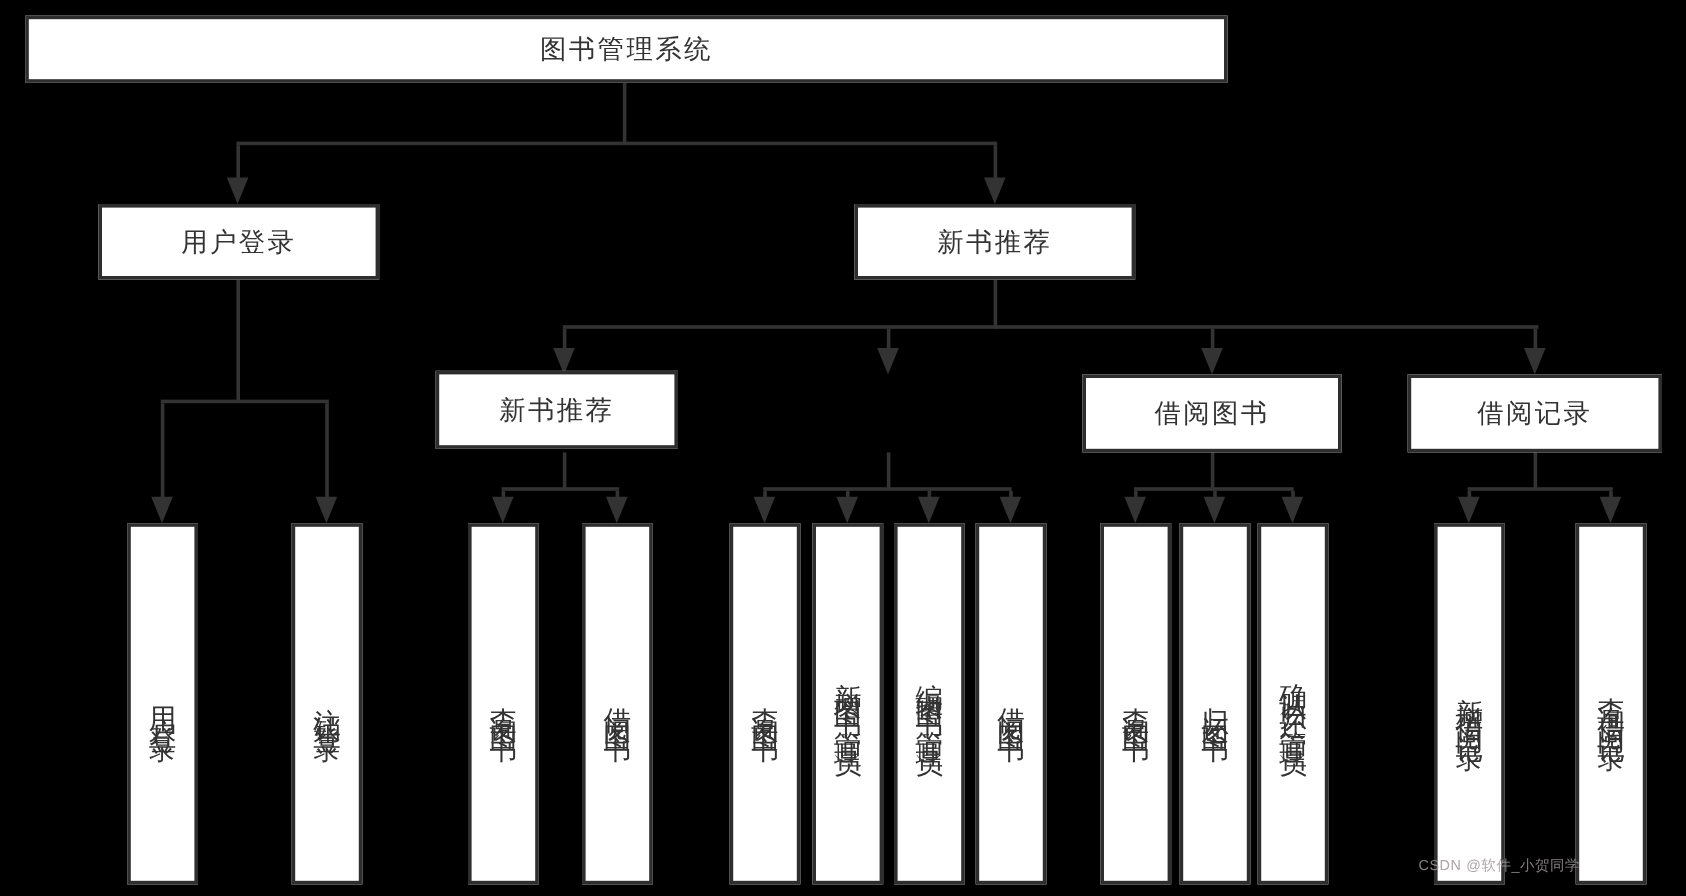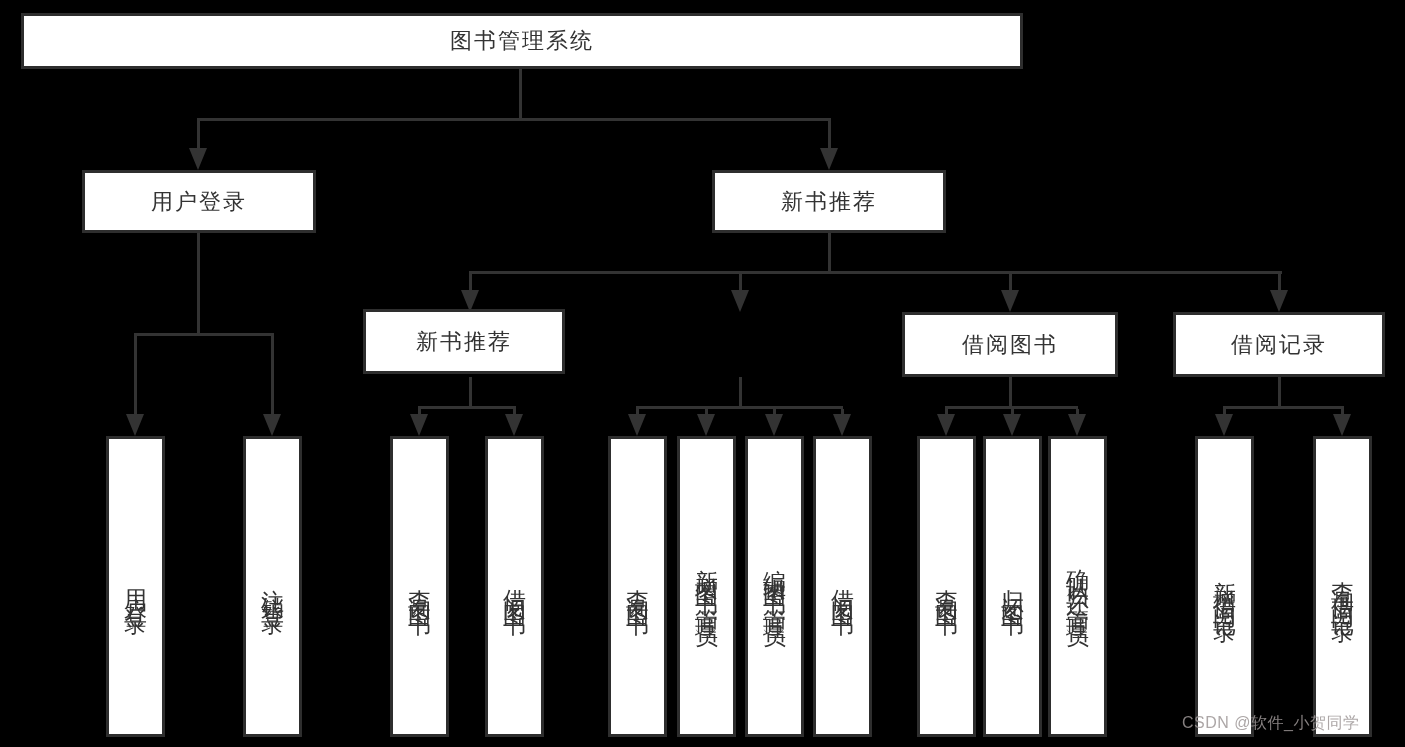--- a/index.html
+++ b/index.html
@@ -25,21 +25,21 @@
     white-space:nowrap;
   }
   .line{position:absolute;background:#333;z-index:1;}
   .ah{
     position:absolute;width:0;height:0;z-index:1;
     border-left:9px solid transparent;border-right:9px solid transparent;
     border-top:22px solid #333;
   }
   .watermark{
     position:absolute;left:1182px;top:713px;z-index:5;
-    font-size:16px;letter-spacing:0.5px;color:rgba(158,150,150,0.85);
+    font-size:12px;letter-spacing:0.5px;color:rgba(158,150,150,0.85);
     white-space:nowrap;
   }
 </style>
 </head>
 <body>
 
 <div class="canvas">
 
   <div class="hbox" style="left:21px;top:13px;width:1002px;height:56px;">
     <span>图书管理系统</span>

